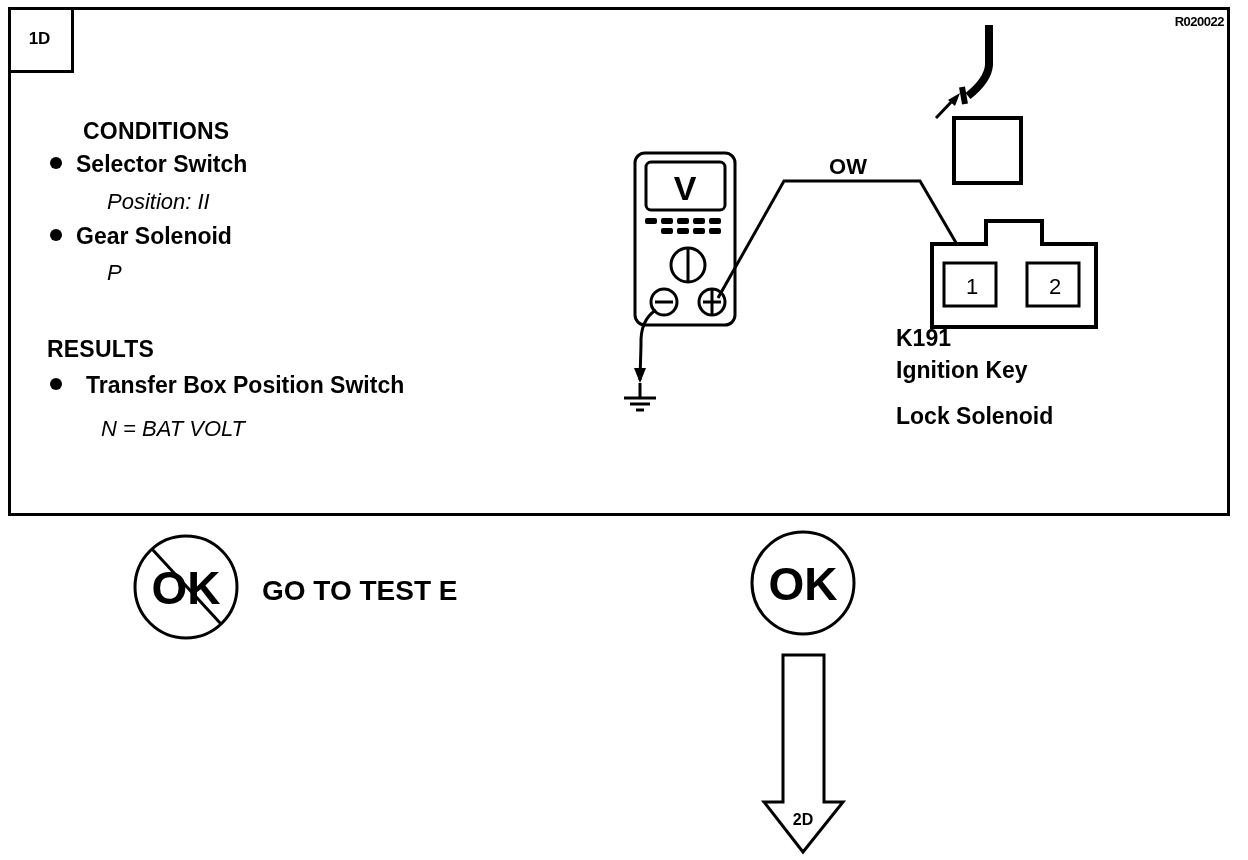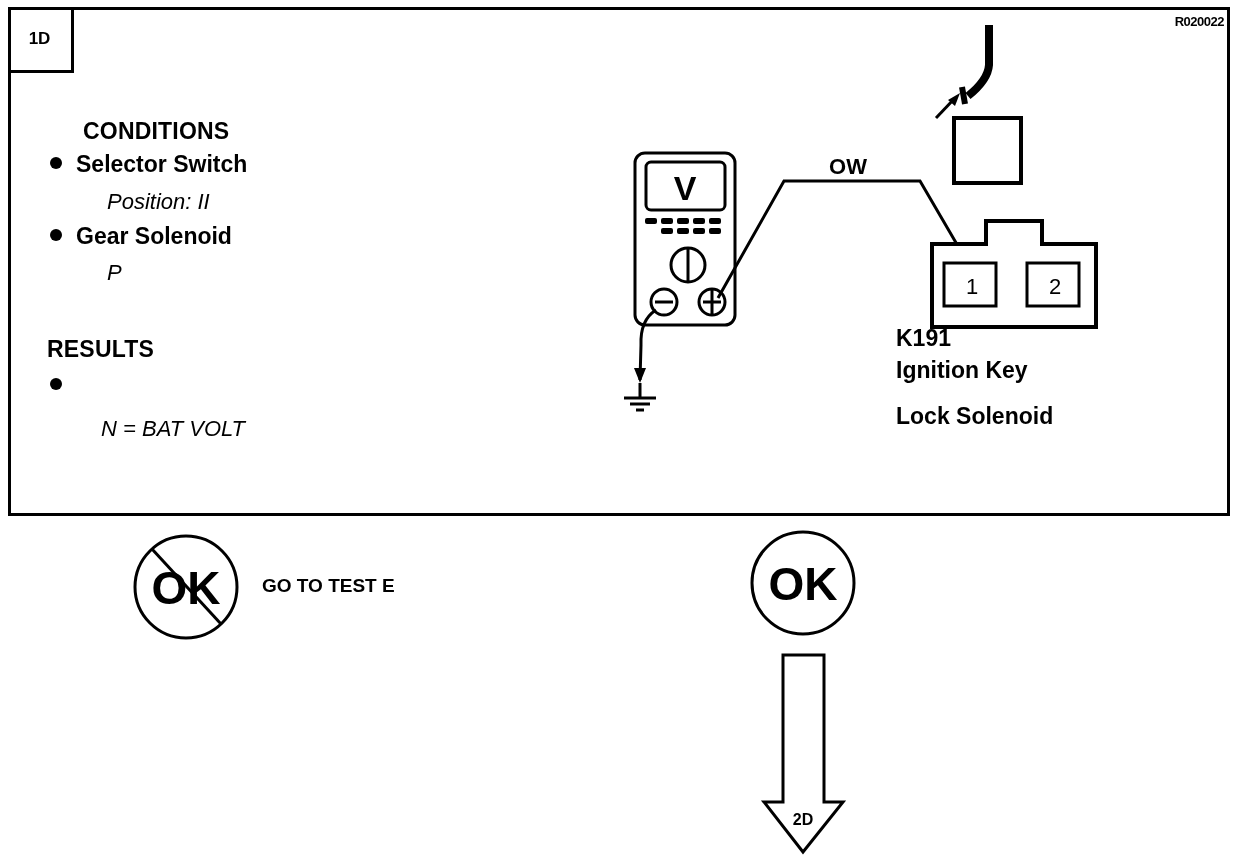--- a/index.html
+++ b/index.html
@@ -32,21 +32,21 @@
   <span class="bullet"></span><span>Selector Switch</span>
 </div>
 <div class="abs sub" style="left:107px; top:189px;">Position: II</div>
 <div class="abs item" style="left:50px; top:223px;">
   <span class="bullet"></span><span>Gear Solenoid</span>
 </div>
 <div class="abs sub" style="left:107px; top:260px;">P</div>
 
 <div class="abs heading" style="left:47px; top:336px;">RESULTS</div>
 <div class="abs item" style="left:50px; top:372px;">
-  <span class="bullet" style="margin-right:24px;"></span>
+  <span class="bullet" style="margin-right:24px;"></span><span>Transfer Box Position Switch</span>
 </div>
 <div class="abs sub" style="left:101px; top:416px;">N = BAT VOLT</div>
 
 <svg class="abs" style="left:0; top:0;" width="1248" height="860">
 
   <g>
     <rect x="635" y="153" width="100" height="172" rx="10" fill="#fff" stroke="#000" stroke-width="3"></rect>
     <rect x="646" y="162" width="79" height="48" rx="5" fill="#fff" stroke="#000" stroke-width="3"></rect>
     <text x="685" y="200" font-size="34" font-weight="bold" text-anchor="middle">V</text>
     <g fill="#000">
@@ -116,13 +116,13 @@
   <g>
     <path d="M783 655 L824 655 L824 802 L843 802 L803 852 L764 802 L783 802 Z" fill="#fff" stroke="#000" stroke-width="3"></path>
     <text x="803" y="825" font-size="16" font-weight="bold" text-anchor="middle">2D</text>
   </g>
 </svg>
 
 <div class="abs label" style="left:896px; top:322px;">K191</div>
 <div class="abs label" style="left:896px; top:354px;text-align:right;">Ignition Key</div>
 <div class="abs label" style="left:896px; top:400px;text-align:right;">Lock Solenoid</div>
 
-<div class="abs" style="left:262px; top:575px; font-weight:bold; font-size:19px;">GO TO TEST E</div>
+<div class="abs" style="left:262px; top:575px; font-weight:bold; font-size:28px;">GO TO TEST E</div>
 
 </body></html>

